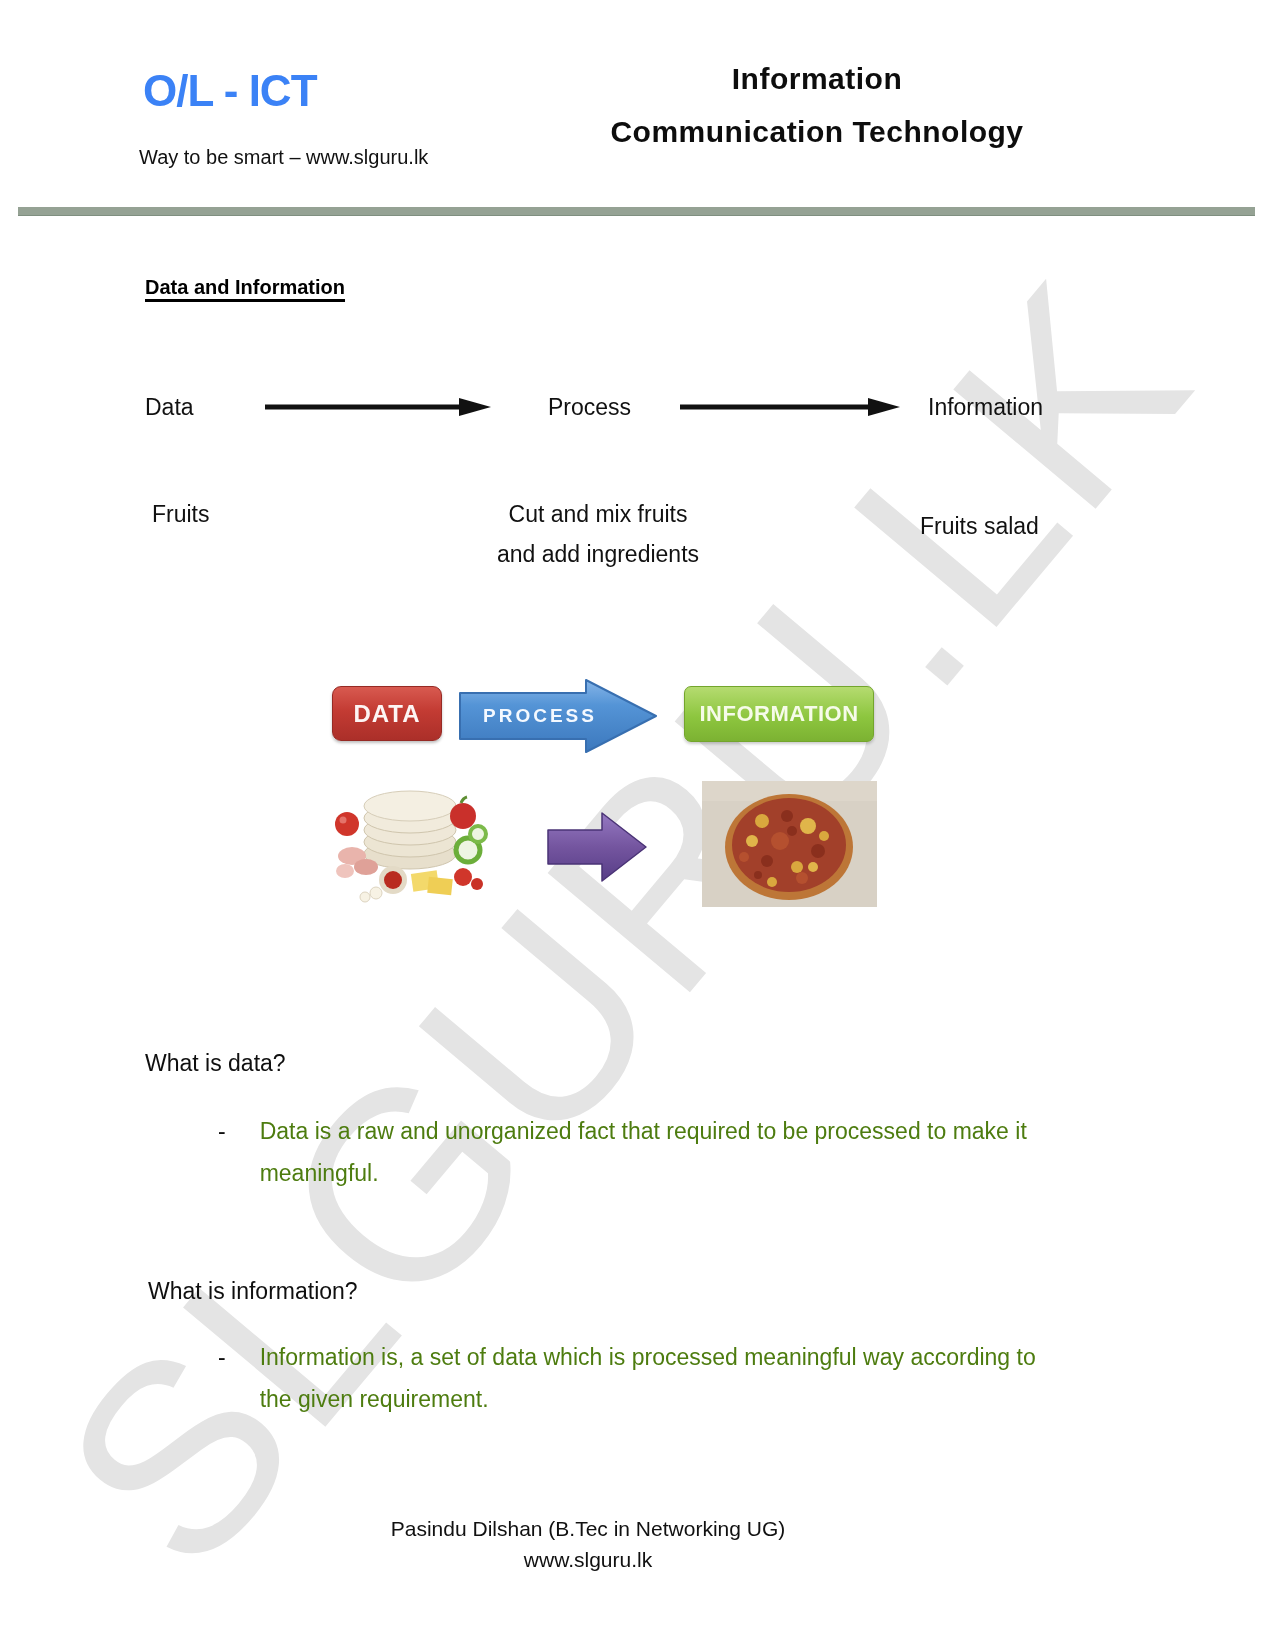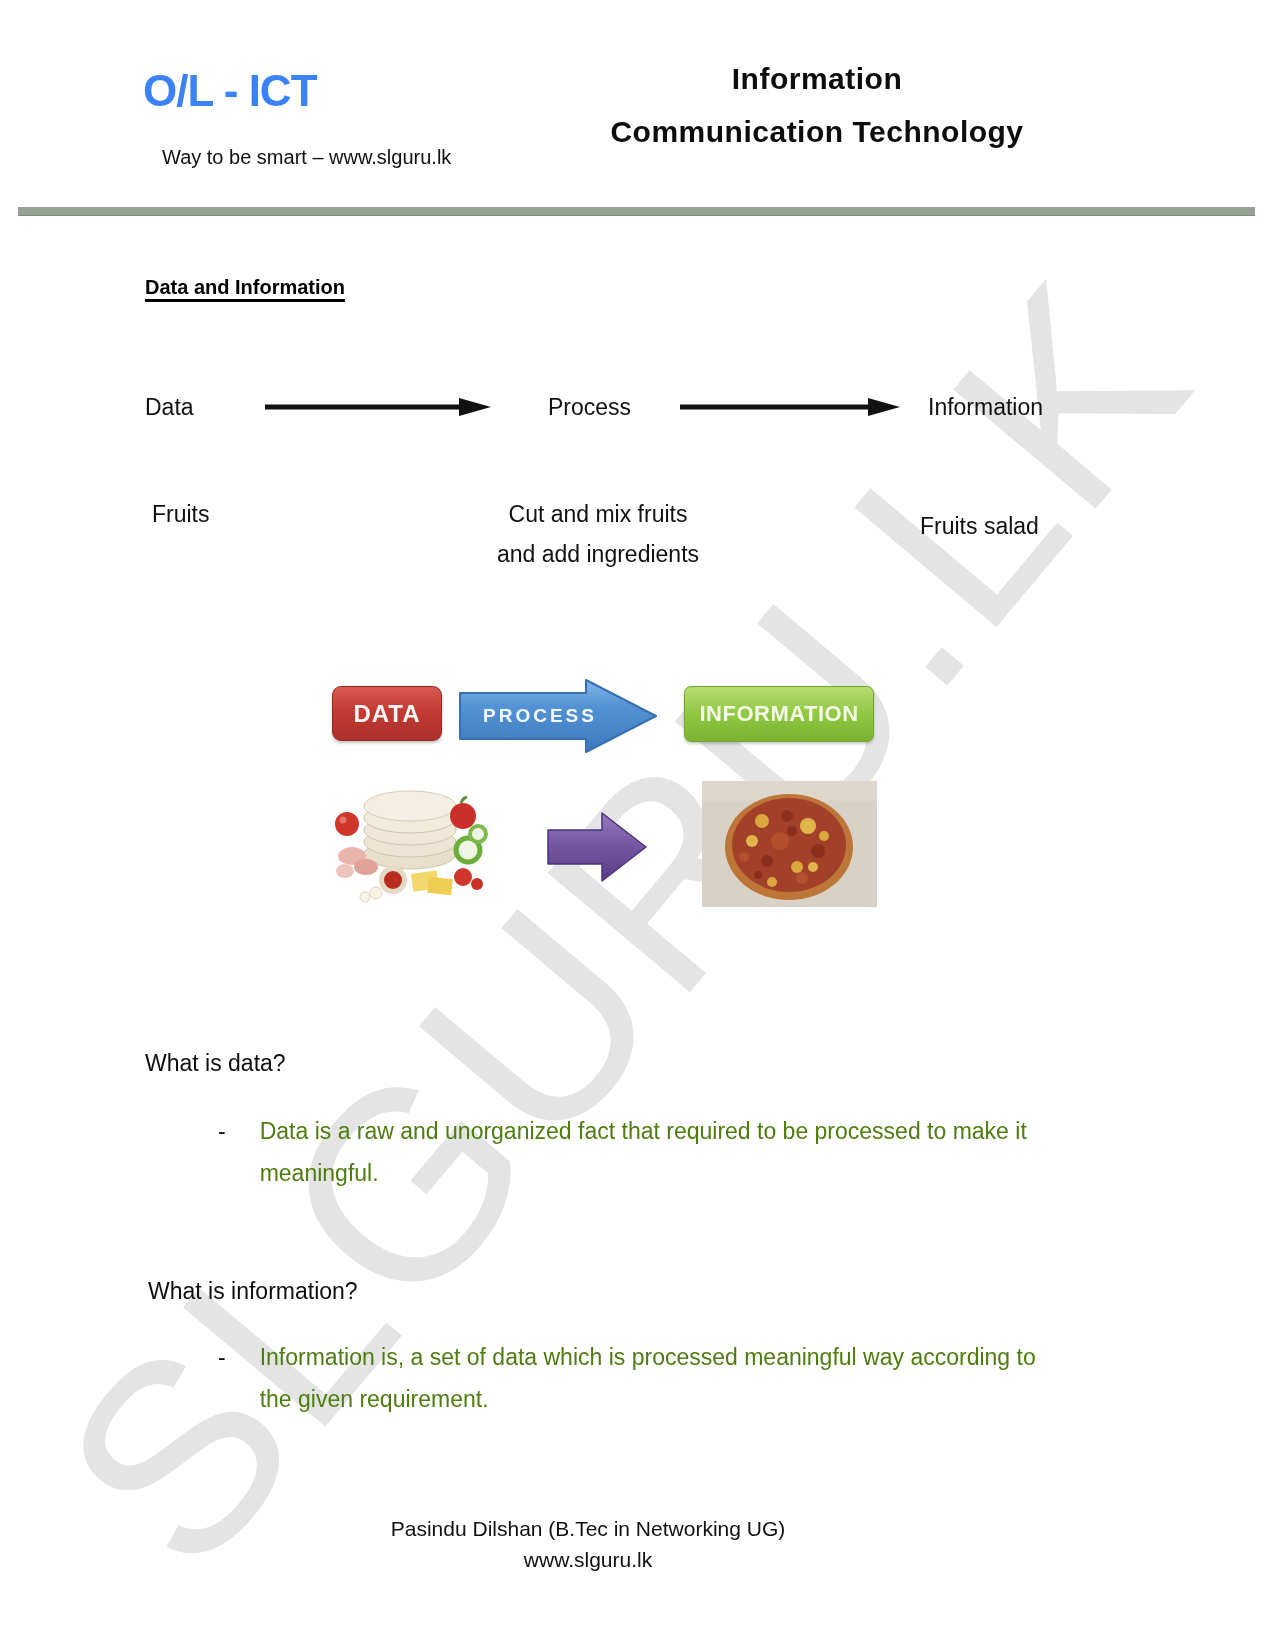--- a/index.html
+++ b/index.html
@@ -14,21 +14,21 @@
     position:absolute; left:-225px; top:770px; width:1700px; height:310px;
     display:flex; align-items:center; justify-content:center;
     transform:rotate(-50deg);
     font-size:270px; letter-spacing:4px; color:#e4e4e4; font-weight:400;
     white-space:nowrap; z-index:0; user-select:none;
   }
   .content { position:absolute; inset:0; z-index:1; }
   .abs { position:absolute; }
   
   .logo { left:143px; top:66px; font-size:44px; font-weight:700; letter-spacing:-1px; color:#3b82f6; }
-  .tagline { left:162px; top:146px; font-size:20px; color:#111; }
+  .tagline { left:139px; top:146px; font-size:20px; color:#111; }
   .doc-title { left:567px; top:52px; width:500px; text-align:center;
                font-size:30px; font-weight:700; color:#0d0d0d; line-height:53px; letter-spacing:0.5px; }
   .divider { left:18px; top:207px; width:1237px; height:9px; background:#95a294; border-bottom:1px solid #7f8f80; }
   
   .section-heading { left:145px; top:276px; font-size:20px; font-weight:700; color:#000;
     text-decoration:underline; text-decoration-thickness:2.5px; text-underline-offset:5px; }
   
   .flow-label { font-size:23px; color:#111; }
   .f1 { left:145px; top:394px; }
   .f2 { left:548px; top:394px; }

